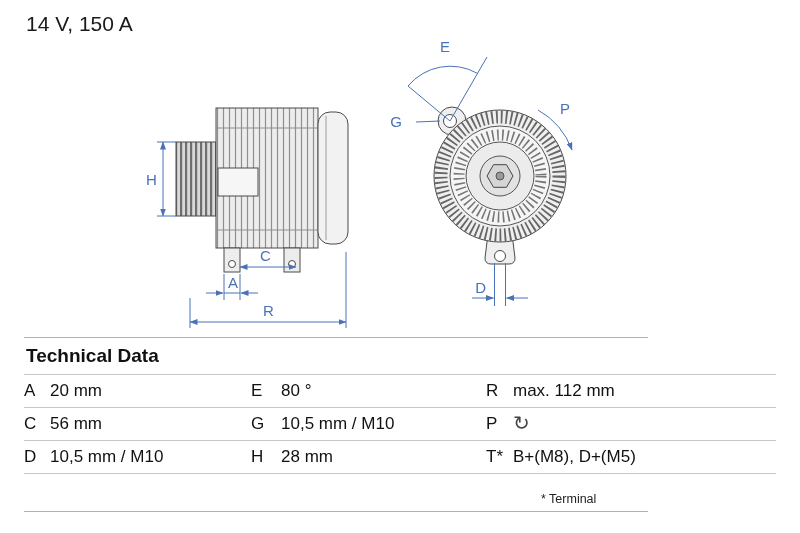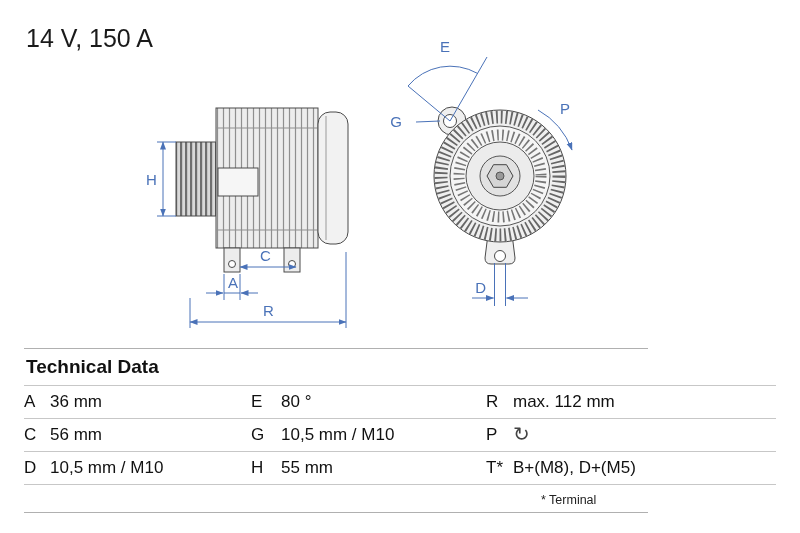--- a/index.html
+++ b/index.html
@@ -1,37 +1,37 @@
 <!DOCTYPE html>
 <html><head>
 <meta charset="utf-8">
 <style>
   html,body{margin:0;padding:0;background:#fff;}
   body{font-family:"Liberation Sans", sans-serif; color:#111;}
   .page{position:relative;width:800px;height:533px;background:#fff;overflow:hidden;}
 
-  .title{position:absolute;left:26px;top:24px;font-size:25px;color:#1a1a1a;}
+  .title{position:absolute;left:26px;top:12px;font-size:21px;color:#1a1a1a;}
 
   .drawing{position:absolute;left:0;top:30px;width:800px;height:330px;}
   svg text.dim{fill:#4a72b8;font-size:15px;font-family:"Liberation Sans",sans-serif;}
 
-  .tech{position:absolute;left:0;top:348px;width:672px;}
+  .tech{position:absolute;left:0;top:337px;width:672px;}
   .rule{border:none;border-top:1px solid #b0b0b0;margin:0 24px;height:0;}
   .tech-heading{margin:7px 0 7px 26px;font-size:19px;font-weight:bold;color:#111;}
   table.spec{border-collapse:collapse;margin-left:24px;width:752px;font-size:17px;color:#111;table-layout:fixed;}
   table.spec td{border-top:1px solid #c7c7c7;height:32px;padding:0;vertical-align:middle;}
   table.spec tr:last-child td{border-bottom:1px solid #c7c7c7;}
   td.k{width:26px;padding-left:6px;}
   td.k2{width:30px;}
   td.k3{width:27px;}
   td.v1{width:201px;padding-left:14px;}
   td.v2{width:205px;padding-left:14px;}
   td.v3{padding-left:14px;}
   .rot{font-size:20px;color:#444;line-height:1;}
-  .footnote-row{margin:8px 0 5px 541px;font-size:12.5px;color:#222;}
+  .footnote-row{margin:18px 0 5px 541px;font-size:12.5px;color:#222;}
 </style>
 </head>
 <body>
 
 <div class="page">
 
   <div class="title">14 V, 150 A</div>
 
   <div class="drawing">
     <svg width="800" height="330" viewBox="0 0 800 330">
@@ -132,39 +132,39 @@
   </div>
 
   <div class="tech">
     <hr class="rule">
     <div class="tech-heading">Technical Data</div>
 
     <table class="spec">
       <tbody>
           <tr>
         <td class="k">A</td>
-        <td class="v1">36 mm</td>
+        <td class="v1">20 mm</td>
         <td class="k2">E</td>
         <td class="v2">80 °</td>
         <td class="k3">R</td>
         <td class="v3">max. 112 mm</td>
       </tr>
       <tr>
         <td class="k">C</td>
         <td class="v1">56 mm</td>
         <td class="k2">G</td>
         <td class="v2">10,5 mm / M10</td>
         <td class="k3">P</td>
         <td class="v3"><span class="rot">↻</span></td>
       </tr>
       <tr>
         <td class="k">D</td>
         <td class="v1">10,5 mm / M10</td>
         <td class="k2">H</td>
-        <td class="v2">55 mm</td>
+        <td class="v2">28 mm</td>
         <td class="k3">T*</td>
         <td class="v3">B+(M8), D+(M5)</td>
       </tr>
     </tbody>
       </table>
 
     <div class="footnote-row">* Terminal</div>
     <hr class="rule">
   </div>
 

